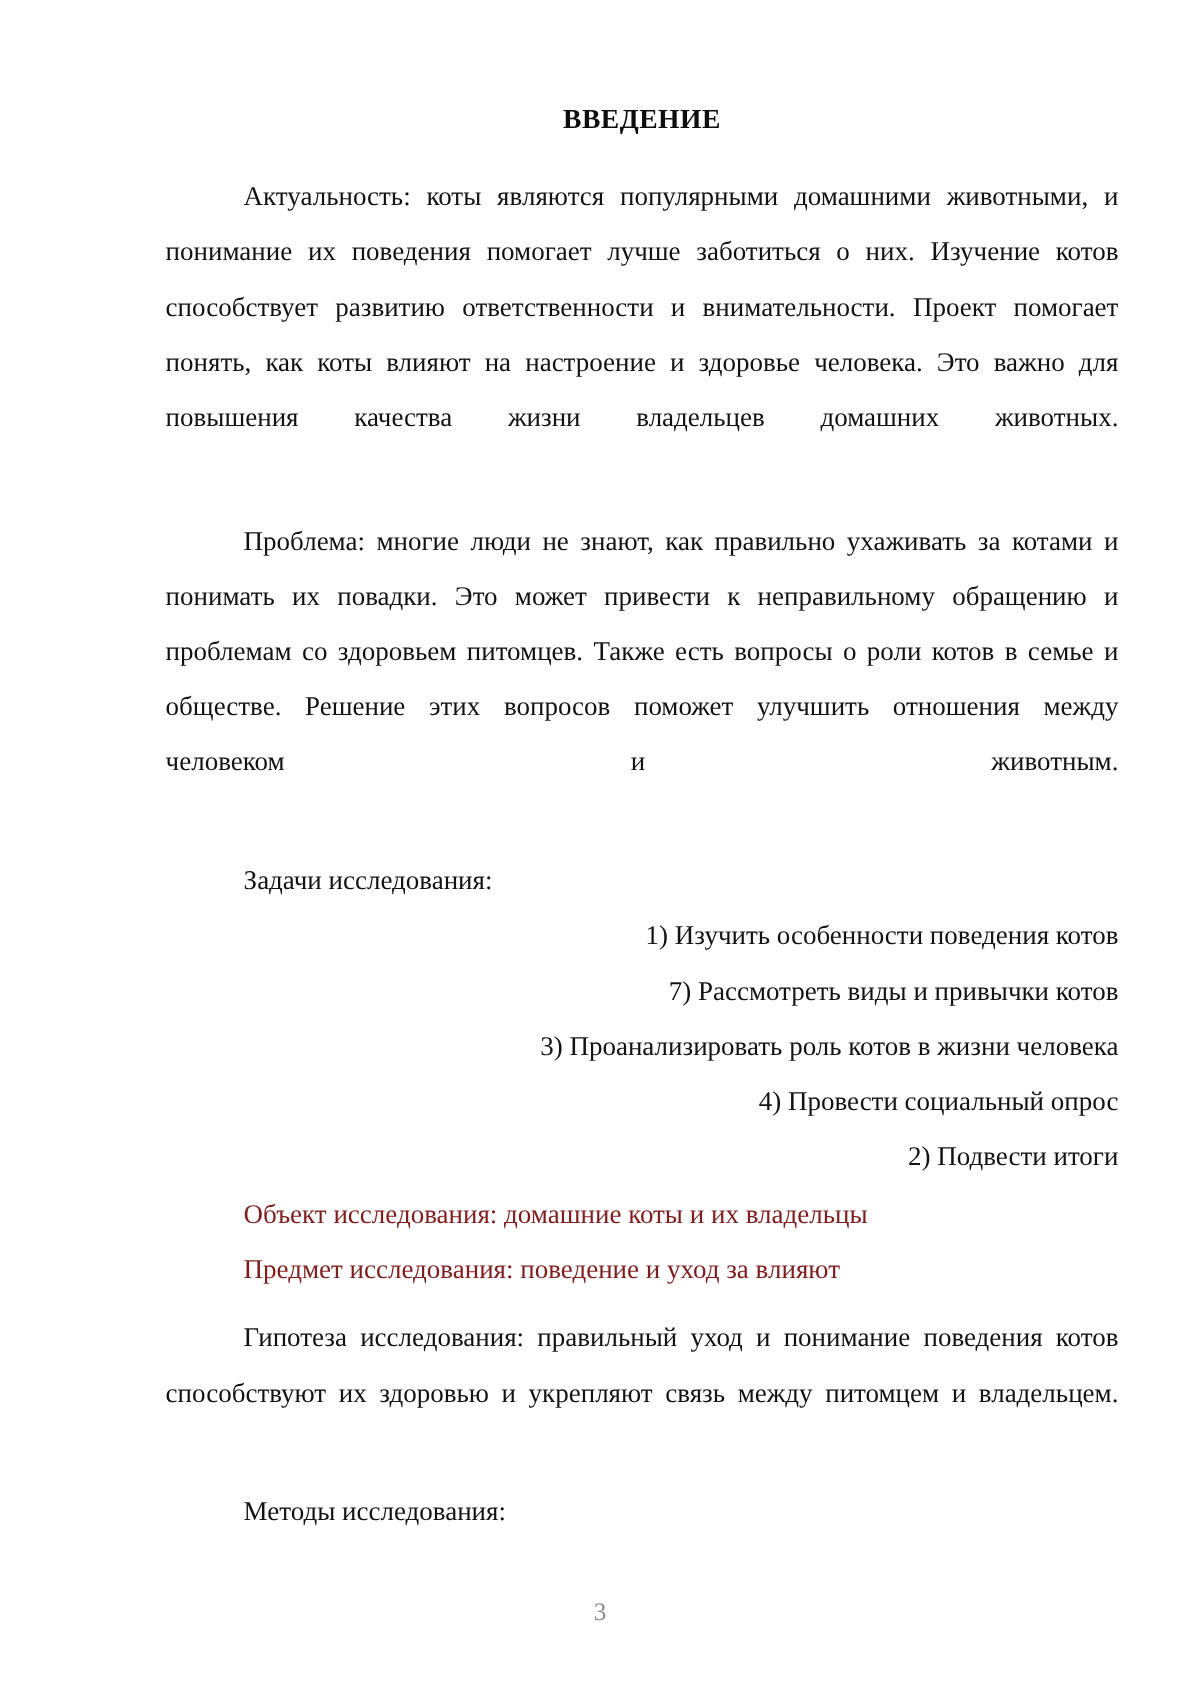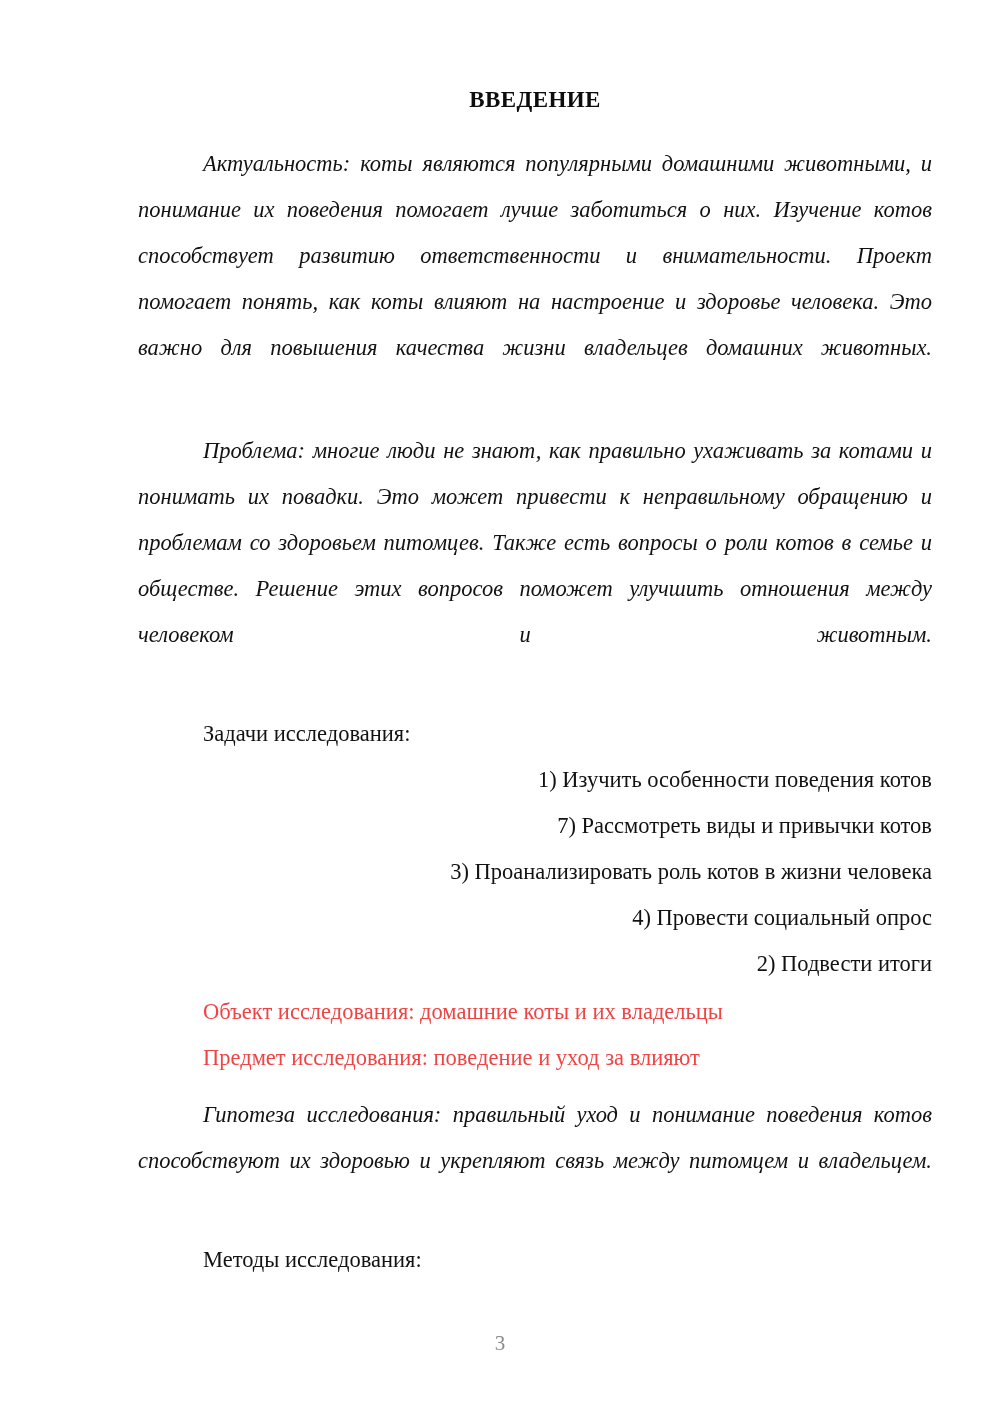--- a/index.html
+++ b/index.html
@@ -40,21 +40,20 @@
 
   .para {
     font-size: 22.5px;
     line-height: 46px;
     text-align: justify;
     text-justify: inter-word;
     text-indent: 65px;
     margin: 0 0 1px 0;
     color: #121212;
     hyphens: none;
-    font-style: italic;
   }
 
   .para.spaced {
     margin-top: 11px;
   }
 
   
   .para:after {
     content: "";
     display: inline-block;
@@ -85,21 +84,21 @@
     color: #121212;
     white-space: nowrap;
   }
 
   .indented-line {
     font-size: 22.5px;
     line-height: 46px;
     text-align: left;
     margin: 0;
     padding-left: 65px;
-    color: #ef4444;
+    color: #7f1d1d;
   }
 
   .gap-sm { height: 6px; }
   .gap-xs { height: 2px; }
 
   .page-number {
     position: absolute;
     left: 0;
     right: 0;
     top: 1330px;

